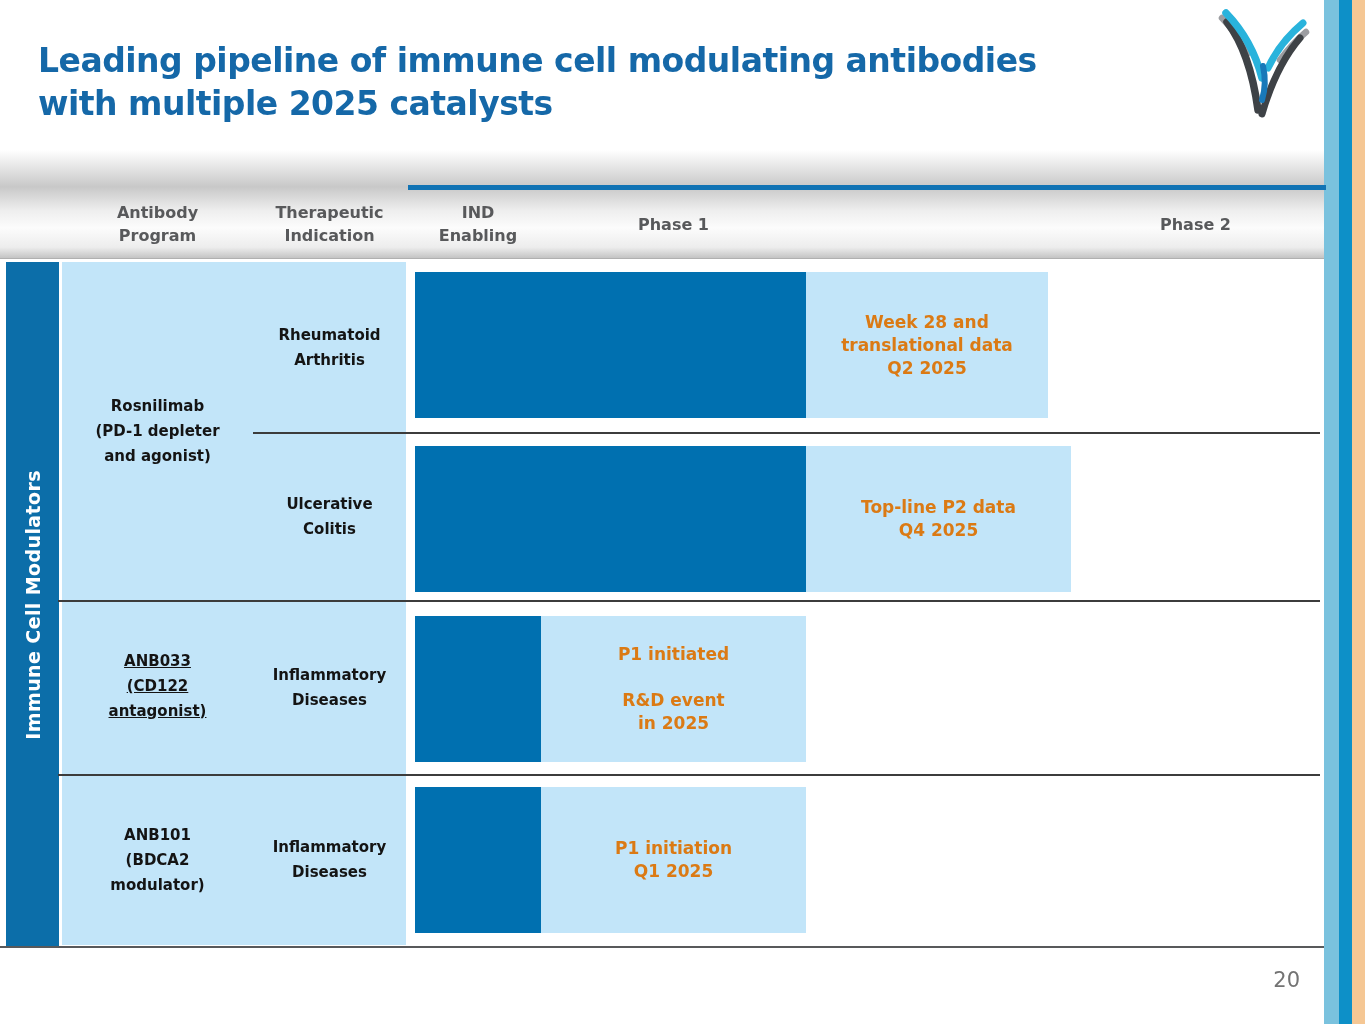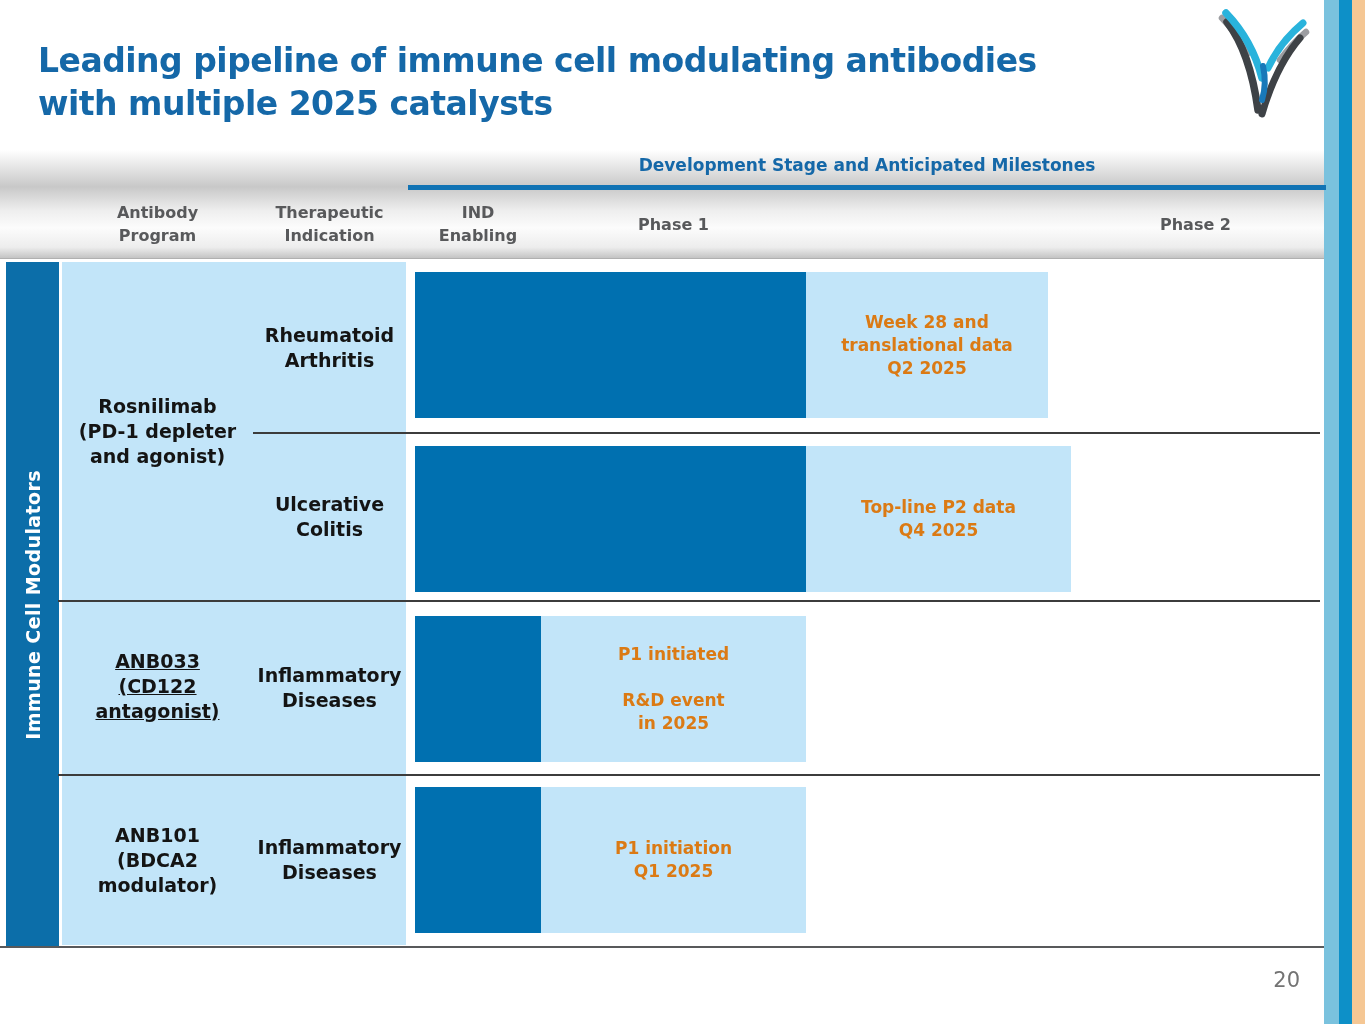--- a/index.html
+++ b/index.html
@@ -31,21 +31,21 @@
   .c3{left:541px;width:265px;}
   .c4{left:806px;width:265px;}
   .c5{left:1071px;width:249px;}
 
   
   .sidebar{left:6px;top:262px;width:53px;height:685px;background:var(--sidebar-blue);}
   .sidebar-label{writing-mode:vertical-rl;transform:rotate(180deg);color:#ffffff;
                  font-size:19px;font-weight:bold;letter-spacing:0.4px;}
   .progcol-bg{left:62px;top:262px;width:344px;height:683px;background:var(--light-blue);}
 
-  .cell-text{font-size:19px;font-weight:bold;color:#141414;line-height:25px;}
+  .cell-text{font-size:15px;font-weight:bold;color:#141414;line-height:25px;}
   .milestone{font-size:17px;font-weight:bold;color:var(--milestone-orange);line-height:23px;}
   .bar{background:var(--bar-blue);}
   .mbox{background:var(--light-blue);}
   .sep{background:#3c3c3c;height:2px;}
   .bottom-rule{left:0;top:946px;width:1324px;height:2px;background:#58595b;}
 
   .pagenum{left:1240px;top:968px;width:60px;font-size:21px;color:#737373;text-align:right;}
   .logo{left:1212px;top:8px;}
 </style>
 </head>
@@ -64,21 +64,20 @@
     <path d="M14,5  Q40,32 50,70" stroke="#29B3DC" stroke-width="7.5" stroke-linecap="round"></path>
     <path d="M91,15 Q68,34 56,60" stroke="#29B3DC" stroke-width="7" stroke-linecap="round"></path>
     <path d="M51,58 Q55,76 50,92" stroke="#1879B9" stroke-width="6" stroke-linecap="round"></path>
   </svg>
 
   <div class="abs stripe1"></div>
   <div class="abs stripe2"></div>
   <div class="abs stripe3"></div>
 
   <div class="abs band"></div>
-  <div class="abs stage-header center">Development Stage and Anticipated Milestones</div>
   <div class="abs blue-rule"></div>
   <div class="abs col-h c0 center pre">Antibody
 Program</div>
   <div class="abs col-h c1 center pre">Therapeutic
 Indication</div>
   <div class="abs col-h c2 center pre">IND
 Enabling</div>
   <div class="abs col-h c3 center pre">Phase 1</div>
   <div class="abs col-h c5 center pre">Phase 2</div>
 

